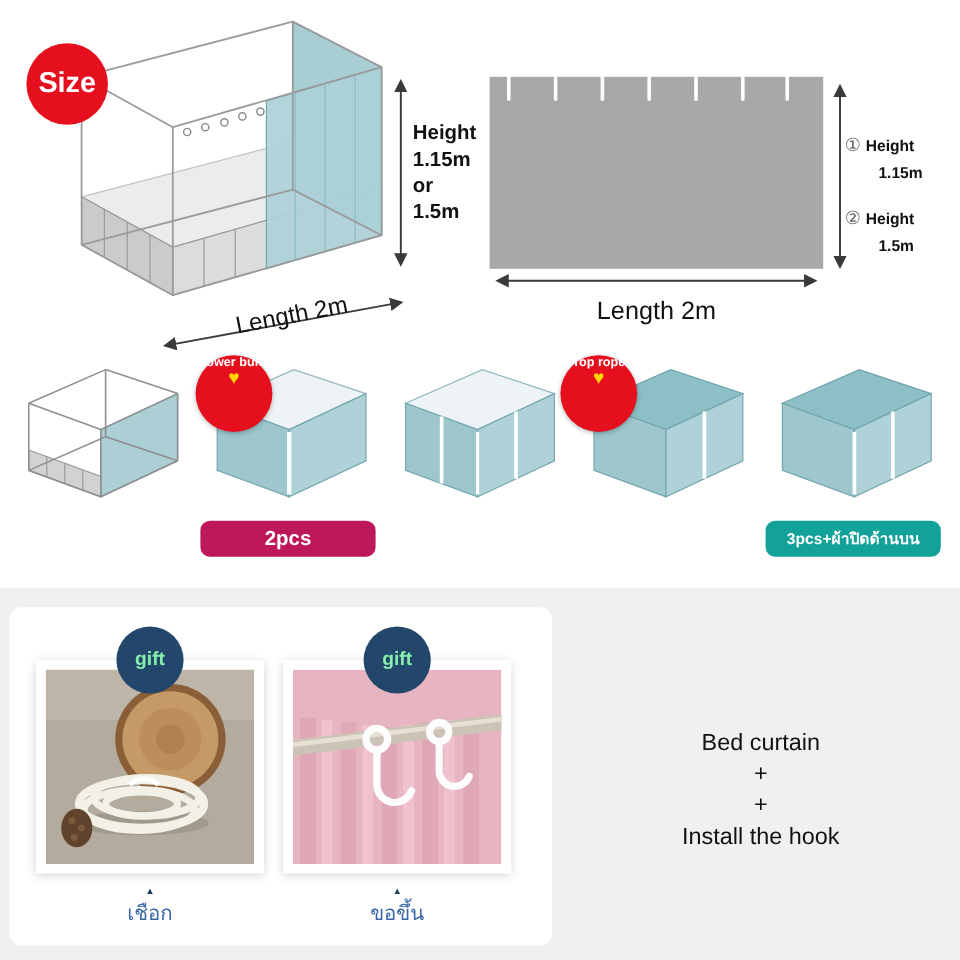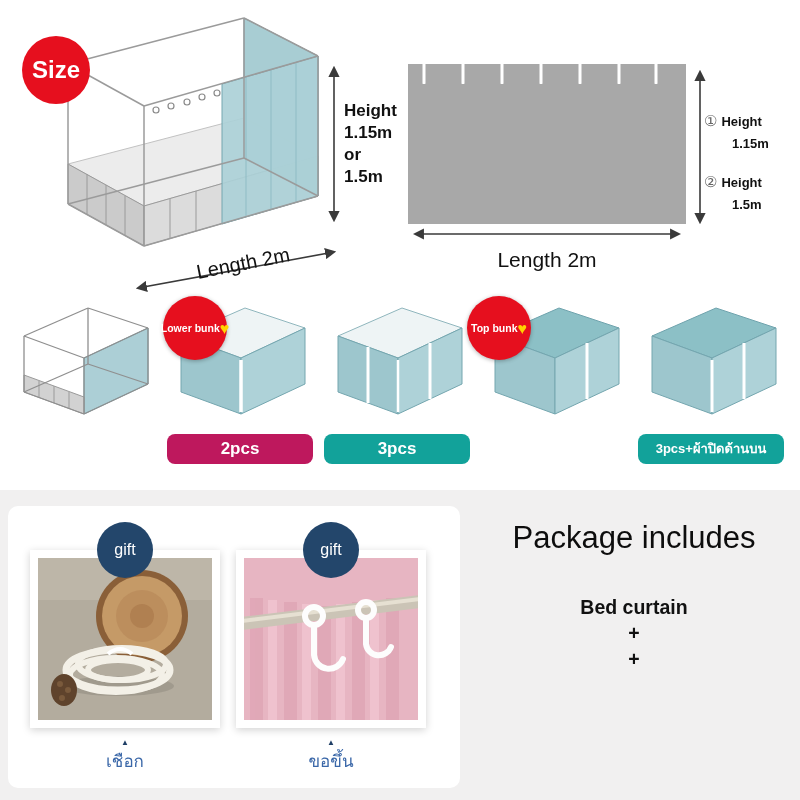--- a/index.html
+++ b/index.html
@@ -35,47 +35,47 @@
   
   #variants { left:0; top:296px; width:800px; height:182px; }
   .vcell { position:absolute; top:0; width:150px; }
   .vcell svg { display:block; }
   .pill { margin:4px 2px 0 2px; height:30px; line-height:30px; border-radius:8px;
     text-align:center; color:#fff; font-weight:bold; font-size:17px; }
   .pill-teal { background:#12a29a; }
   .pill-red { background:#be185d; }
   .pill-small { font-size:13px; }
   .vbadge { position:absolute; width:64px; height:64px; border-radius:50%; background:#e60f1e;
-    color:#fff; display:flex; flex-direction:row; align-items:center; justify-content:center;
+    color:#fff; display:flex; flex-direction:column; align-items:center; 
     z-index:3; box-shadow:0 1px 4px rgba(0,0,0,.3); }
   .vbadge .btext { font-size:10.5px; font-weight:bold; white-space:nowrap; }
   .vbadge .bheart { color:#ffd400; font-size:16px; line-height:15px; }
 
   
   #bottom { left:0; top:490px; width:800px; height:310px; background:#f1f0f0; }
   #gift-panel { position:absolute; left:8px; top:16px; width:452px; height:282px;
     background:#fff; border-radius:10px; }
   .photo { position:absolute; width:190px; height:178px; background:#fff; padding:8px;
     box-shadow:0 2px 8px rgba(0,0,0,.18); }
   #photo-rope { left:22px; top:44px; }
   #photo-hook { left:228px; top:44px; }
   .photo-img { width:174px; height:162px; overflow:hidden; }
   .gift-badge { position:absolute; width:56px; height:56px; border-radius:50%; background:#23466b;
-    color:#ffffff; display:flex; align-items:center; justify-content:center; font-size:16px; z-index:3; }
+    color:#86efac; display:flex; align-items:center; justify-content:center; font-size:16px; z-index:3;font-weight:bold; }
   #gift-badge-1 { left:89px; top:16px; }
   #gift-badge-2 { left:295px; top:16px; }
   .caption { position:absolute; width:190px; text-align:center; top:232px; }
   #caption-1 { left:22px; } #caption-2 { left:228px; }
   .cap-tri { display:block; color:#1f3f66; font-size:8px; line-height:9px; }
   .cap-text { color:#3a67a8; font-size:17px; }
 
   #pkg-title { position:absolute; left:468px; top:30px; width:332px; text-align:center;
     font-size:31px; color:#0d0d0d; }
-  #pkg-items { position:absolute; left:468px; top:104px; width:332px; text-align:center;
-    font-size:19.5px; color:#111;font-weight:bold; }
+  #pkg-items { position:absolute; left:468px; top:116px; width:332px; text-align:center;
+    font-size:19.5px; color:#111; }
   .pkg-line { line-height:26px; }
 </style>
 </head>
 <body>
 
 <div id="canvas">
 
   <svg width="0" height="0" style="position:absolute">
     <defs>
       <marker id="ah" viewBox="0 0 10 10" markerWidth="7" markerHeight="7" refX="8" refY="5" orient="auto-start-reverse">
@@ -237,26 +237,25 @@
 
     <div class="vcell" style="left:322px">
       <svg width="150" height="134" viewBox="0 0 150 134">
         <polygon points="16,40 80,12 140,32 76,62" fill="#eef4f5" stroke="#8fb6bd"></polygon>
         <polygon points="16,40 76,62 76,118 16,96" fill="#9dc6cd" stroke="#74a6af"></polygon>
         <polygon points="76,62 140,32 140,88 76,118" fill="#aed2d8" stroke="#74a6af"></polygon>
         <line x1="76" y1="64" x2="76" y2="116" stroke="#fff" stroke-width="2.5"></line>
         <line x1="46" y1="51" x2="46" y2="107" stroke="#fff" stroke-width="3"></line>
         <line x1="108" y1="47" x2="108" y2="103" stroke="#fff" stroke-width="3"></line>
       </svg>
-      <div class="pill pill-teal">3pcs</div>
     </div>
 
     <div class="vcell" style="left:479px">
       <div class="vbadge" style="left:-12px; top:0">
-        <span class="btext">Top bunk</span>
+        <span class="btext">Top rope</span>
         <span class="bheart">♥</span>
       </div>
       <svg width="150" height="134" viewBox="0 0 150 134">
         <polygon points="16,40 80,12 140,32 76,62" fill="#8cc0c6" stroke="#6fa3ad"></polygon>
         <polygon points="16,40 76,62 76,118 16,96" fill="#9dc6cd" stroke="#74a6af"></polygon>
         <polygon points="76,62 140,32 140,88 76,118" fill="#aed2d8" stroke="#74a6af"></polygon>
         <line x1="108" y1="47" x2="108" y2="103" stroke="#fff" stroke-width="3"></line>
       </svg>
     </div>
 
@@ -337,21 +336,21 @@
       <div class="caption" id="caption-1">
         <span class="cap-tri">▲</span>
         <span class="cap-text">เชือก</span>
       </div>
       <div class="caption" id="caption-2">
         <span class="cap-tri">▲</span>
         <span class="cap-text">ขอขึ้น</span>
       </div>
     </div>
 
-    <div id="pkg-title">Package includes</div>
     <div id="pkg-items">
       <div class="pkg-line">Bed curtain</div>
       <div class="pkg-line">+</div>
       <div class="pkg-line">+</div>
+      <div class="pkg-line">Install the hook</div>
     </div>
   </div>
 
 </div>
 
 </body></html>

